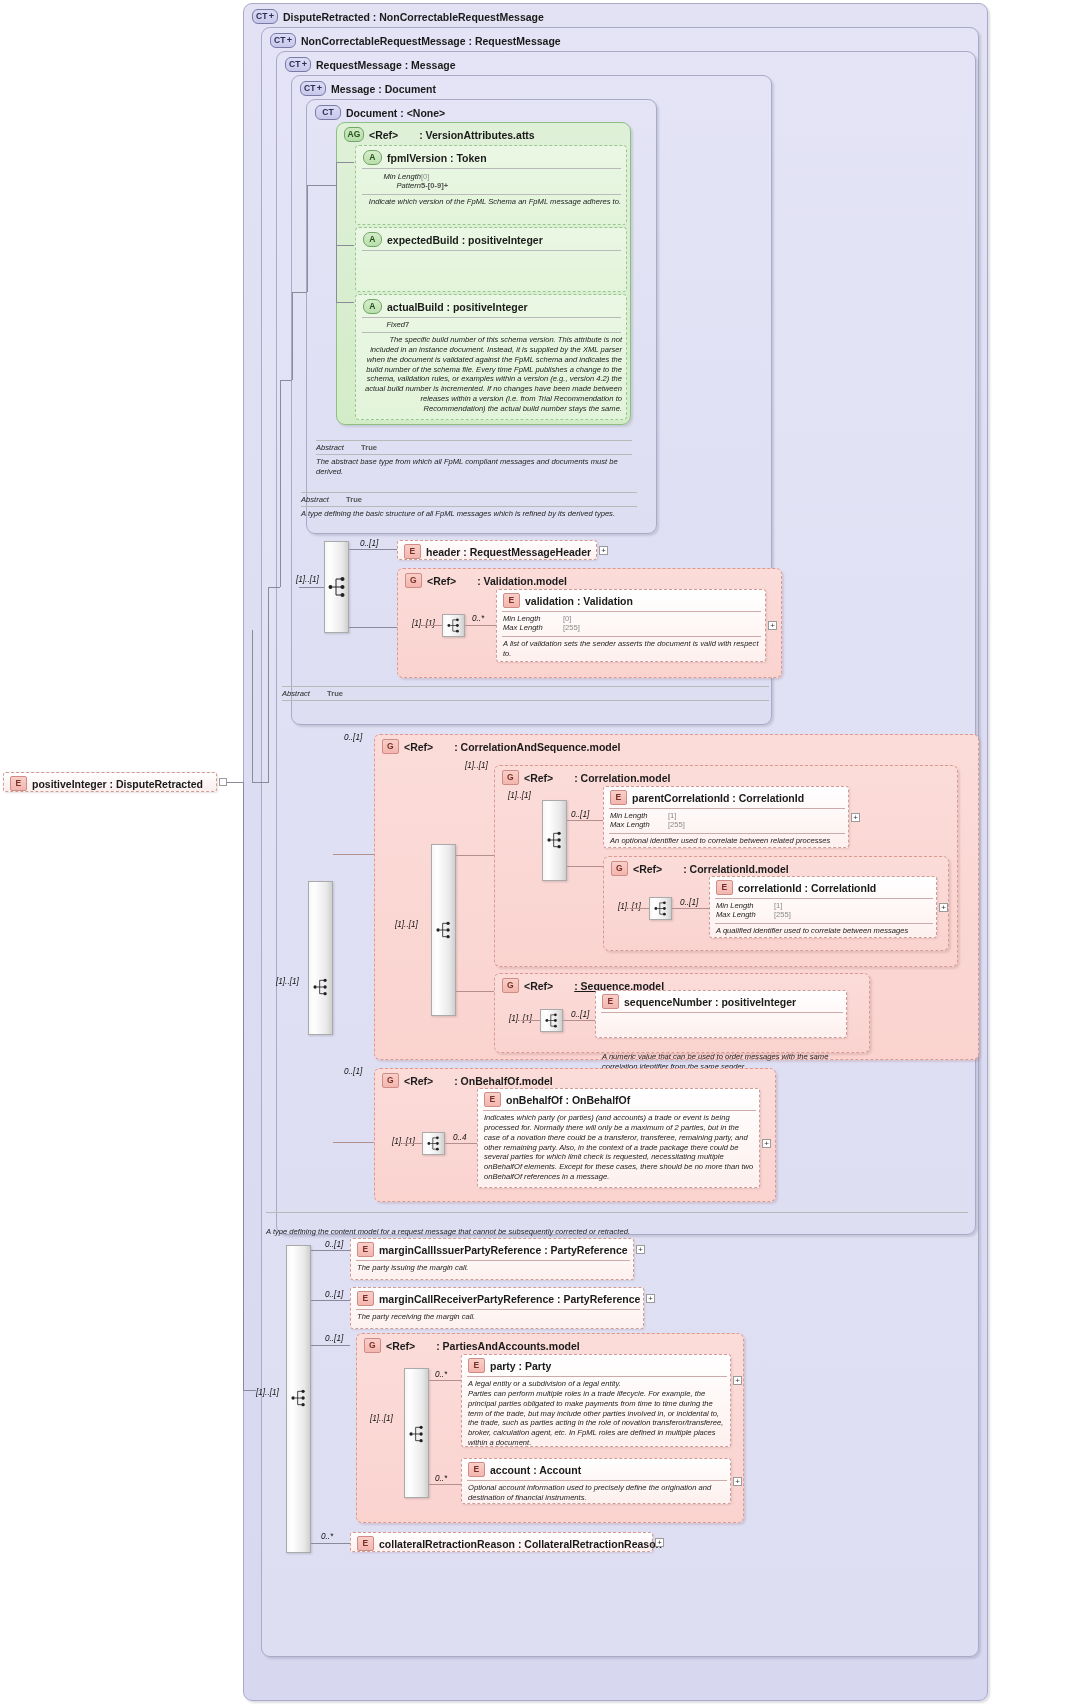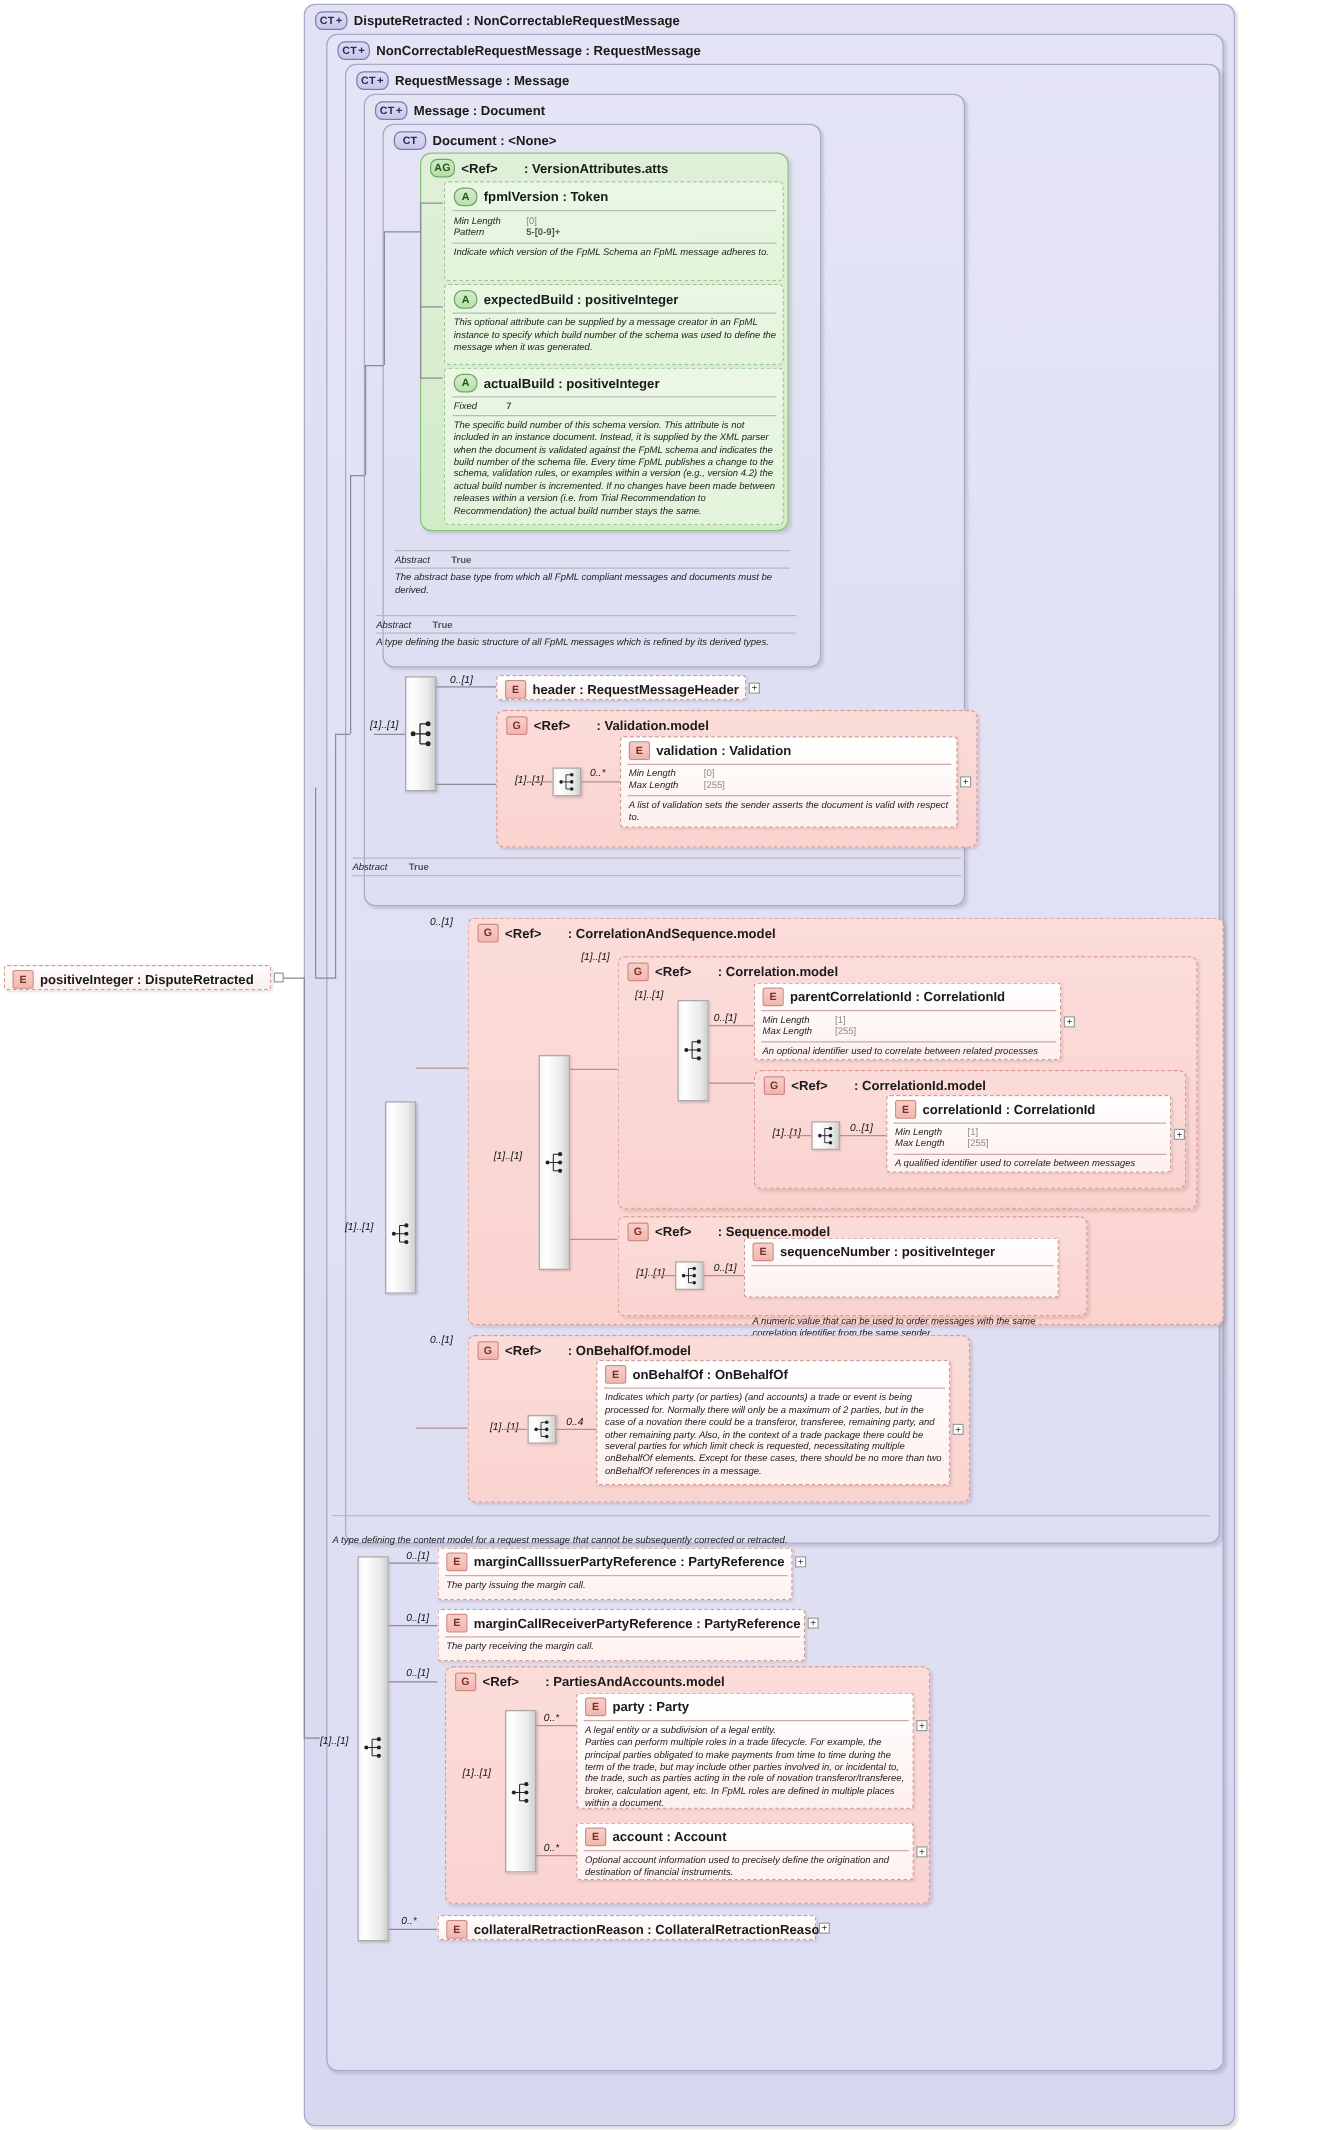--- a/index.html
+++ b/index.html
@@ -94,21 +94,21 @@
     </div>
   </div>
 
   <div class="abs ct-box inner" style="left:306px;top:99px;width:351px;height:435px;">
     <div class="abs ttl-row" style="left:8px;top:5px;">
       <span class="badge b-ct">CT</span>
       <span class="title">Document : &lt;None&gt;</span>
     </div>
   </div>
 
-  <div class="abs ag-box" style="left:336px;top:122px;width:295px;height:303px;">
+  <div class="abs ag-box" style="left:336px;top:122px;width:295px;height:303px;text-align:right;">
     <div class="abs ttl-row" style="left:7px;top:4px;">
       <span class="badge b-ag">AG</span>
       <span class="title">&lt;Ref&gt;</span>
       <span class="title" style="margin-left:16px;">: VersionAttributes.atts</span>
     </div>
 
     <div class="abs attr-box" style="left:18px;top:22px;width:272px;height:80px;">
       <div class="abs ttl-row" style="left:7px;top:4px;">
         <span class="badge b-a">A</span>
         <span class="title">fpmlVersion : Token</span>
@@ -127,21 +127,20 @@
       <div class="abs hr" style="left:6px;top:48px;width:259px;"></div>
       <div class="abs doc" style="left:7px;top:51px;width:258px;">Indicate which version of the FpML Schema an FpML message adheres to.</div>
     </div>
 
     <div class="abs attr-box" style="left:18px;top:104px;width:272px;height:65px;">
       <div class="abs ttl-row" style="left:7px;top:4px;">
         <span class="badge b-a">A</span>
         <span class="title">expectedBuild : positiveInteger</span>
       </div>
       <div class="abs hr" style="left:6px;top:22px;width:259px;"></div>
-      <div class="abs doc" style="left:7px;top:25px;width:259px;">This optional attribute can be supplied by a message creator in an FpML instance to specify which build number of the schema was used to define the message when it was generated.</div>
     </div>
 
     <div class="abs attr-box" style="left:18px;top:171px;width:272px;height:126px;">
       <div class="abs ttl-row" style="left:7px;top:4px;">
         <span class="badge b-a">A</span>
         <span class="title">actualBuild : positiveInteger</span>
       </div>
       <div class="abs hr" style="left:6px;top:22px;width:259px;"></div>
       <div class="abs" style="left:7px;top:25px;display:flex;">
         <span class="facet" style="width:42px;">Fixed</span>
@@ -345,21 +344,21 @@
           <div class="abs doc" style="left:6px;top:49px;width:219px;">A qualified identifier used to correlate between messages</div>
         </div>
         <div class="abs plusbtn" style="left:335px;top:46px;">+</div>
       </div>
     </div>
 
     <div class="abs grp-box dashed" style="left:119px;top:238px;width:376px;height:80px;">
       <div class="abs ttl-row" style="left:7px;top:4px;">
         <span class="badge b-g">G</span>
         <span class="title">&lt;Ref&gt;</span>
-        <span class="title" style="margin-left:16px;">: Sequence.model</span>
+        <span class="title" style="margin-left:16px;text-decoration:underline;">: Sequence.model</span>
       </div>
       <div class="abs card" style="left:14px;top:40px;">[1]..[1]</div>
       <div class="abs seq-bar" style="left:45px;top:35px;width:23px;height:23px;"></div>
       <svg class="abs" style="left:48px;top:38px;width:17px;height:17px;" viewBox="0 0 18 24">
         <circle cx="2.5" cy="12" r="2" fill="#222"></circle>
           <path d="M4.5 12 H8 M8 4 V20 M8 4 H13 M8 12 H13 M8 20 H13" stroke="#222" fill="none" stroke-width="1"></path>
         <circle cx="14.5" cy="4" r="2" fill="#222"></circle>
           <circle cx="14.5" cy="12" r="2" fill="#222"></circle>
           <circle cx="14.5" cy="20" r="2" fill="#222"></circle>
       </svg>

